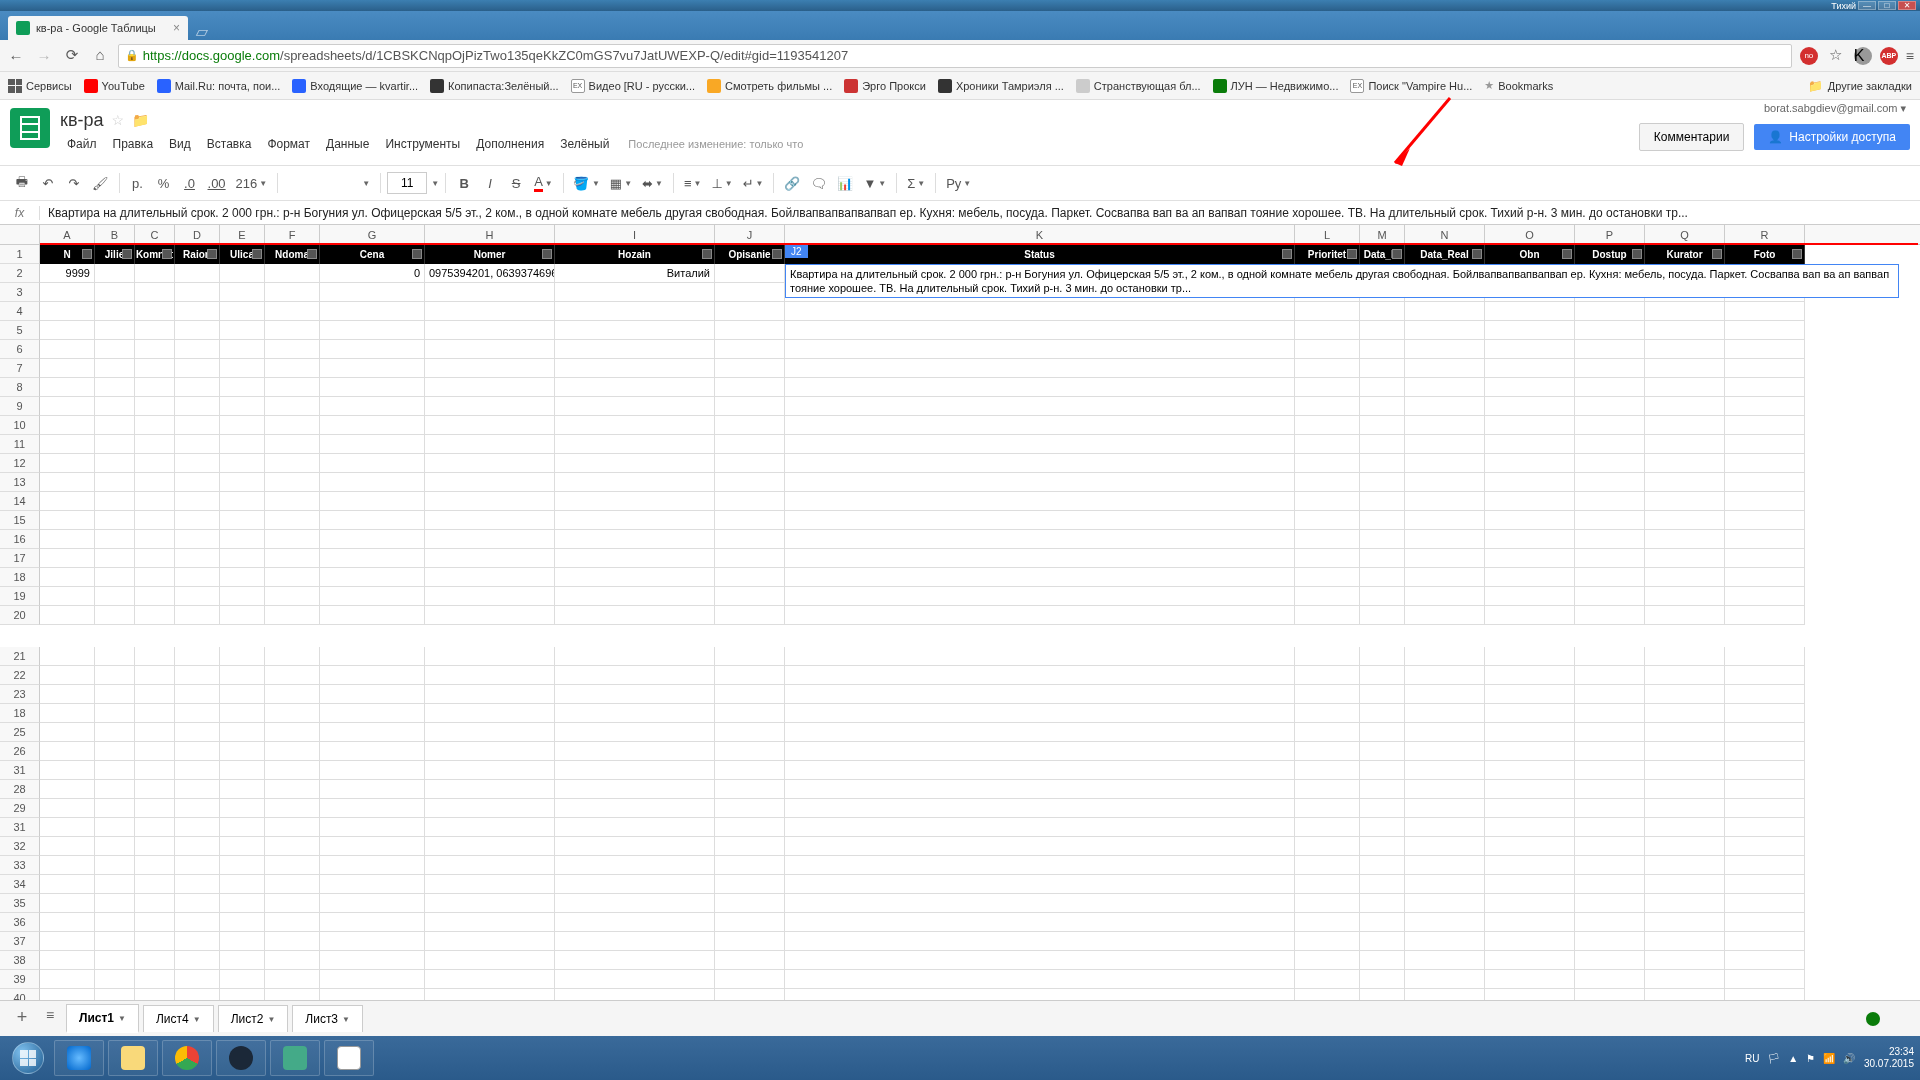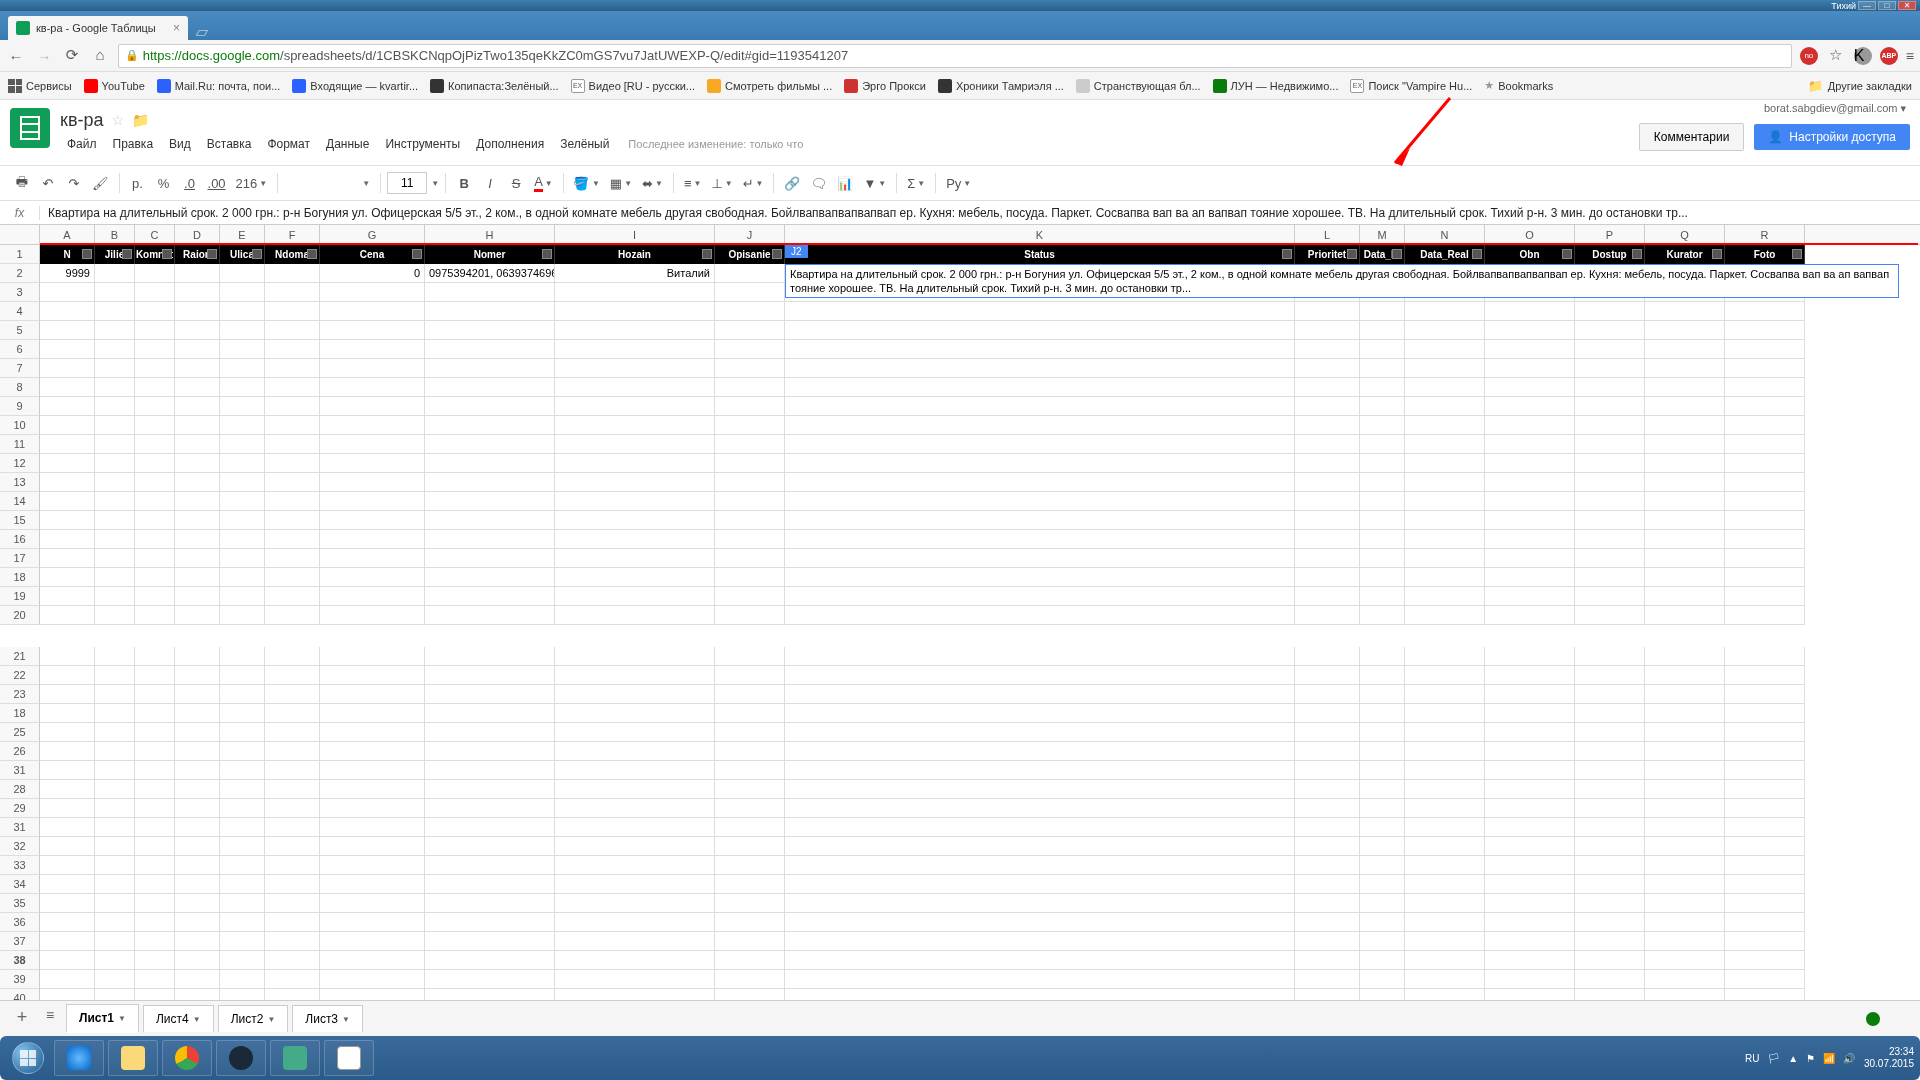--- a/index.html
+++ b/index.html
@@ -100,21 +100,21 @@
 
 .sheet-tabs { height: 36px; border-top: 1px solid #ccc; display: flex; align-items: center; padding: 0 10px; gap: 4px; background:#f5f5f5; position:relative; }
 .add-sheet { width: 24px; height: 24px; font-size: 18px; color: #666; text-align: center; cursor: pointer; }
 .all-sheets { width: 24px; height: 24px; font-size: 14px; color: #666; text-align: center; cursor: pointer; }
 .sheet-tab { padding: 6px 12px; background: #fff; border: 1px solid #ccc; border-bottom: none; font-size: 12px; cursor: pointer; display:flex; gap:4px; align-items:center; }
 .sheet-tab.active { background: #fff; border-bottom: 2px solid #fff; font-weight:bold; }
 .sheet-tab-arrow { font-size: 8px; color: #666; }
 .sync-icon { position:absolute; right:40px; width:14px; height:14px; background:#0a7c0a; border-radius:50%; }
 
 
-.taskbar { height: 44px; background: linear-gradient(#3a6a9a, #2a5a8a); display: flex; align-items: center; padding: 0 6px; position: relative; border-radius: 6px; }
+.taskbar { height: 44px; background: linear-gradient(#3a6a9a, #2a5a8a); display: flex; align-items: center; padding: 0 6px; position: relative; }
 .start-btn { width: 44px; height: 36px; display:flex; align-items:center; justify-content:center; }
 .start-orb { width:32px; height:32px; border-radius:50%; background: radial-gradient(circle at 30% 30%, #7ec0ee, #1e5a8e); border:1px solid rgba(255,255,255,0.3); display:grid; grid-template-columns:1fr 1fr; grid-template-rows:1fr 1fr; gap:1px; padding:7px; }
 .start-orb div { background:rgba(255,255,255,0.8); }
 .task-item { width: 50px; height: 36px; border: 1px solid rgba(255,255,255,0.2); border-radius: 2px; margin-left: 4px; display:flex; align-items:center; justify-content:center; background:rgba(255,255,255,0.05); }
 .task-icon { width:24px; height:24px; border-radius:4px; }
 .tray { position: absolute; right: 6px; display: flex; align-items: center; gap: 8px; color: #fff; font-size: 10px; }
 .tray-time { text-align: right; line-height: 12px; }
 </style>
 </head>
 <body>
@@ -1100,21 +1100,21 @@
         <div class="empty-cell" style="width: 70px; height: 19px;"></div>
         <div class="empty-cell" style="width: 510px; height: 19px;"></div>
         <div class="empty-cell" style="width: 65px; height: 19px;"></div>
         <div class="empty-cell" style="width: 45px; height: 19px;"></div>
         <div class="empty-cell" style="width: 80px; height: 19px;"></div>
         <div class="empty-cell" style="width: 90px; height: 19px;"></div>
         <div class="empty-cell" style="width: 70px; height: 19px;"></div>
         <div class="empty-cell" style="width: 80px; height: 19px;"></div>
         <div class="empty-cell" style="width: 80px; height: 19px;"></div>
       </div>
-      <div style="display: flex; font-weight: bold;">
+      <div style="display: flex;">
         <div class="row-header">38</div>
         <div class="empty-cell" style="width: 55px; height: 19px;"></div>
         <div class="empty-cell" style="width: 40px; height: 19px;"></div>
         <div class="empty-cell" style="width: 40px; height: 19px;"></div>
         <div class="empty-cell" style="width: 45px; height: 19px;"></div>
         <div class="empty-cell" style="width: 45px; height: 19px;"></div>
         <div class="empty-cell" style="width: 55px; height: 19px;"></div>
         <div class="empty-cell" style="width: 105px; height: 19px;"></div>
         <div class="empty-cell" style="width: 130px; height: 19px;"></div>
         <div class="empty-cell" style="width: 160px; height: 19px;"></div>

